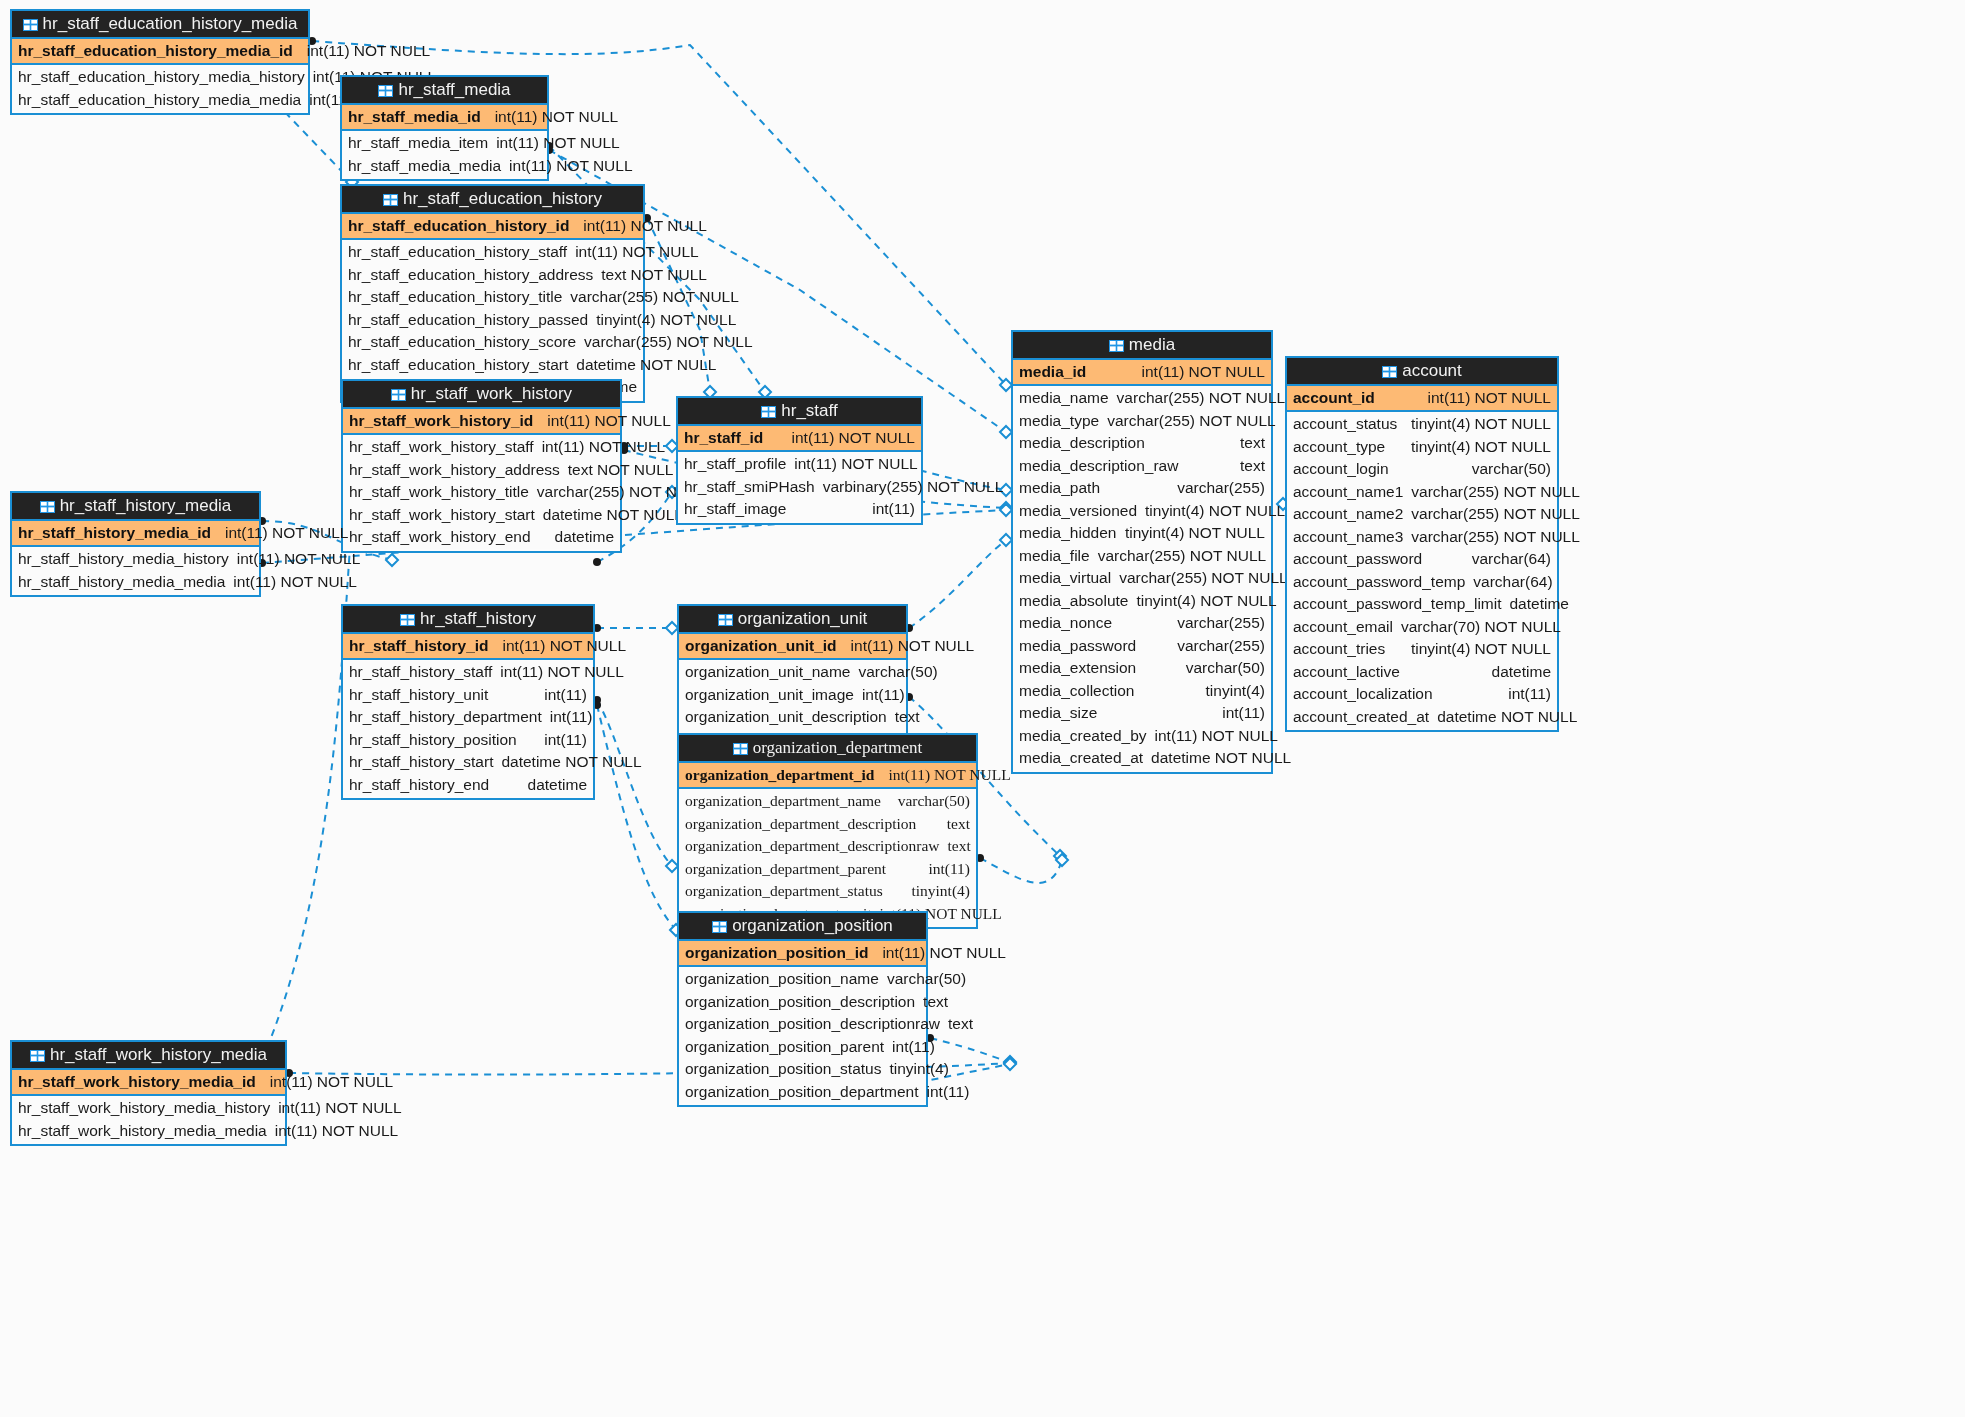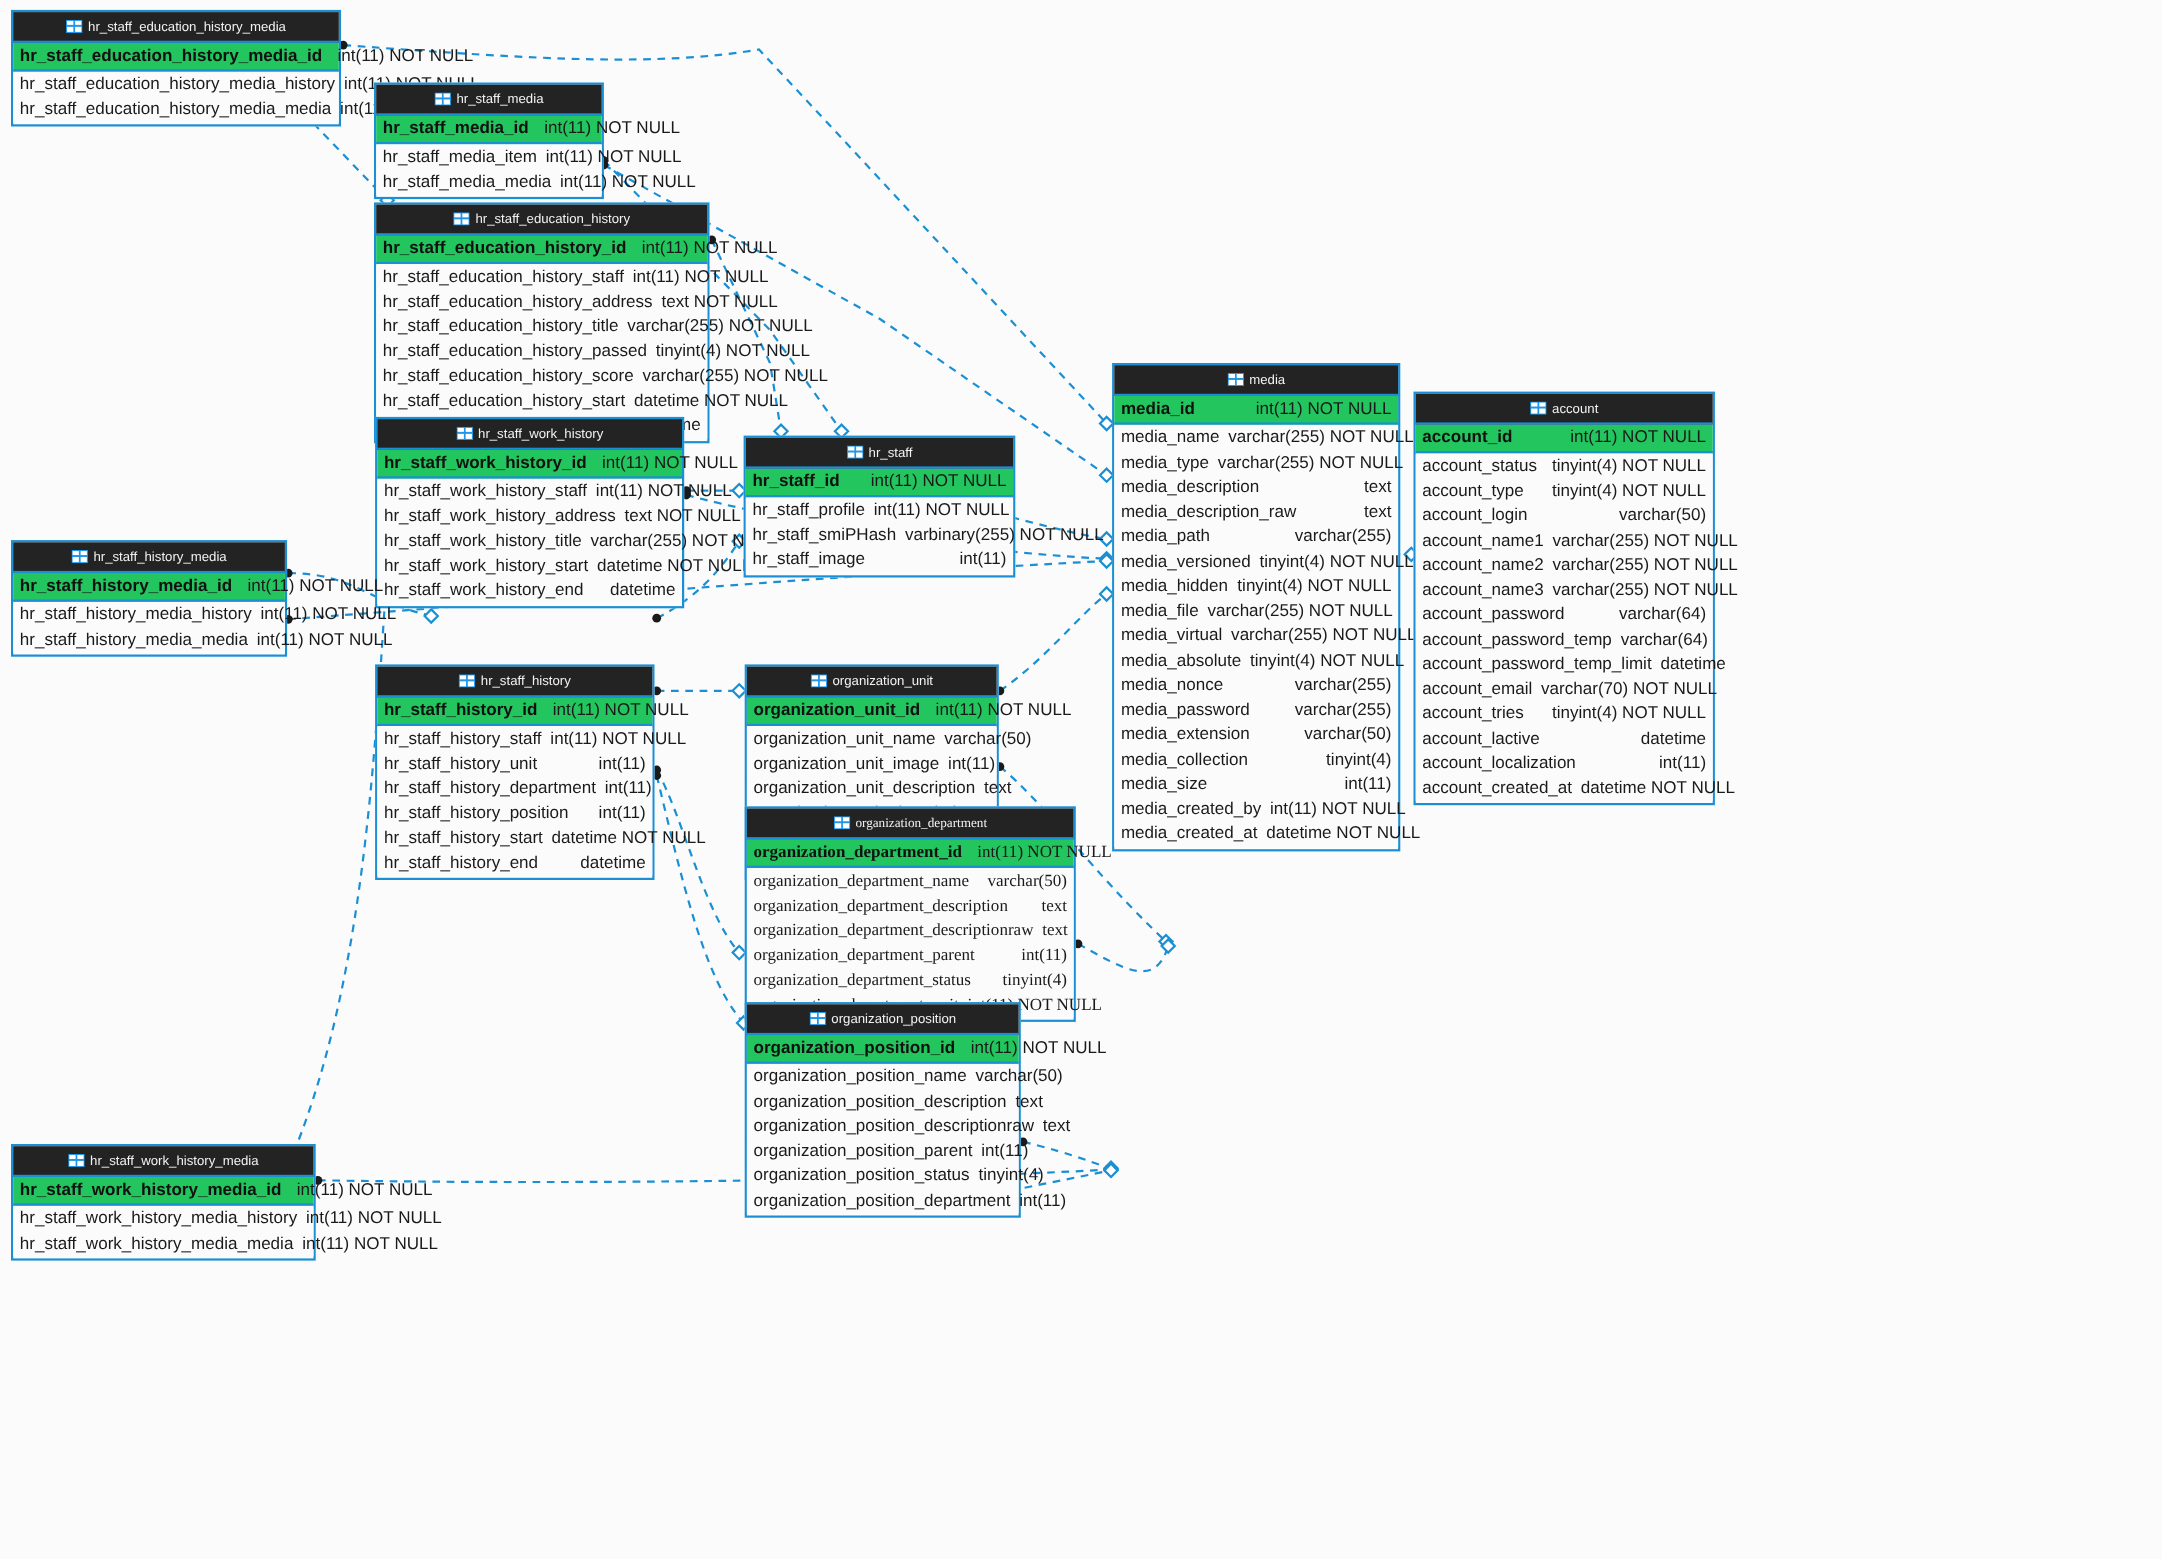--- a/index.html
+++ b/index.html
@@ -35,40 +35,40 @@
     background: #fcfcfc;
     box-sizing: border-box;
     box-shadow: 0 0 0 0 rgba(0,0,0,0);
   }
   .tbl-header {
     background: #232323;
     color: #f2f2f2;
     height: 26px;
     line-height: 26px;
     text-align: center;
-    font-size: 12px;
+    font-size: 17px;
     white-space: nowrap;
     border-bottom: 2px solid #1a8fd4;
     position: relative;
   }
   .tbl-header .tbl-icon {
     display: inline-block;
     vertical-align: -2px;
     margin-right: 5px;
   }
   .pk-row {
     display: flex;
     justify-content: space-between;
     align-items: center;
     height: 24px;
     padding: 0 6px;
     font-size: 15.5px;
     font-weight: bold;
     color: #111;
-    background: #22c55e;
+    background: #fdba74;
     border-bottom: 2px solid #1a8fd4;
     white-space: nowrap;
     text-align: right;
   }
   .pk-row .ftype { font-weight: normal; color: #1a1a1a; padding-left: 14px;}
   .col-row {
     display: flex;
     justify-content: space-between;
     align-items: center;
     height: 22.5px;

